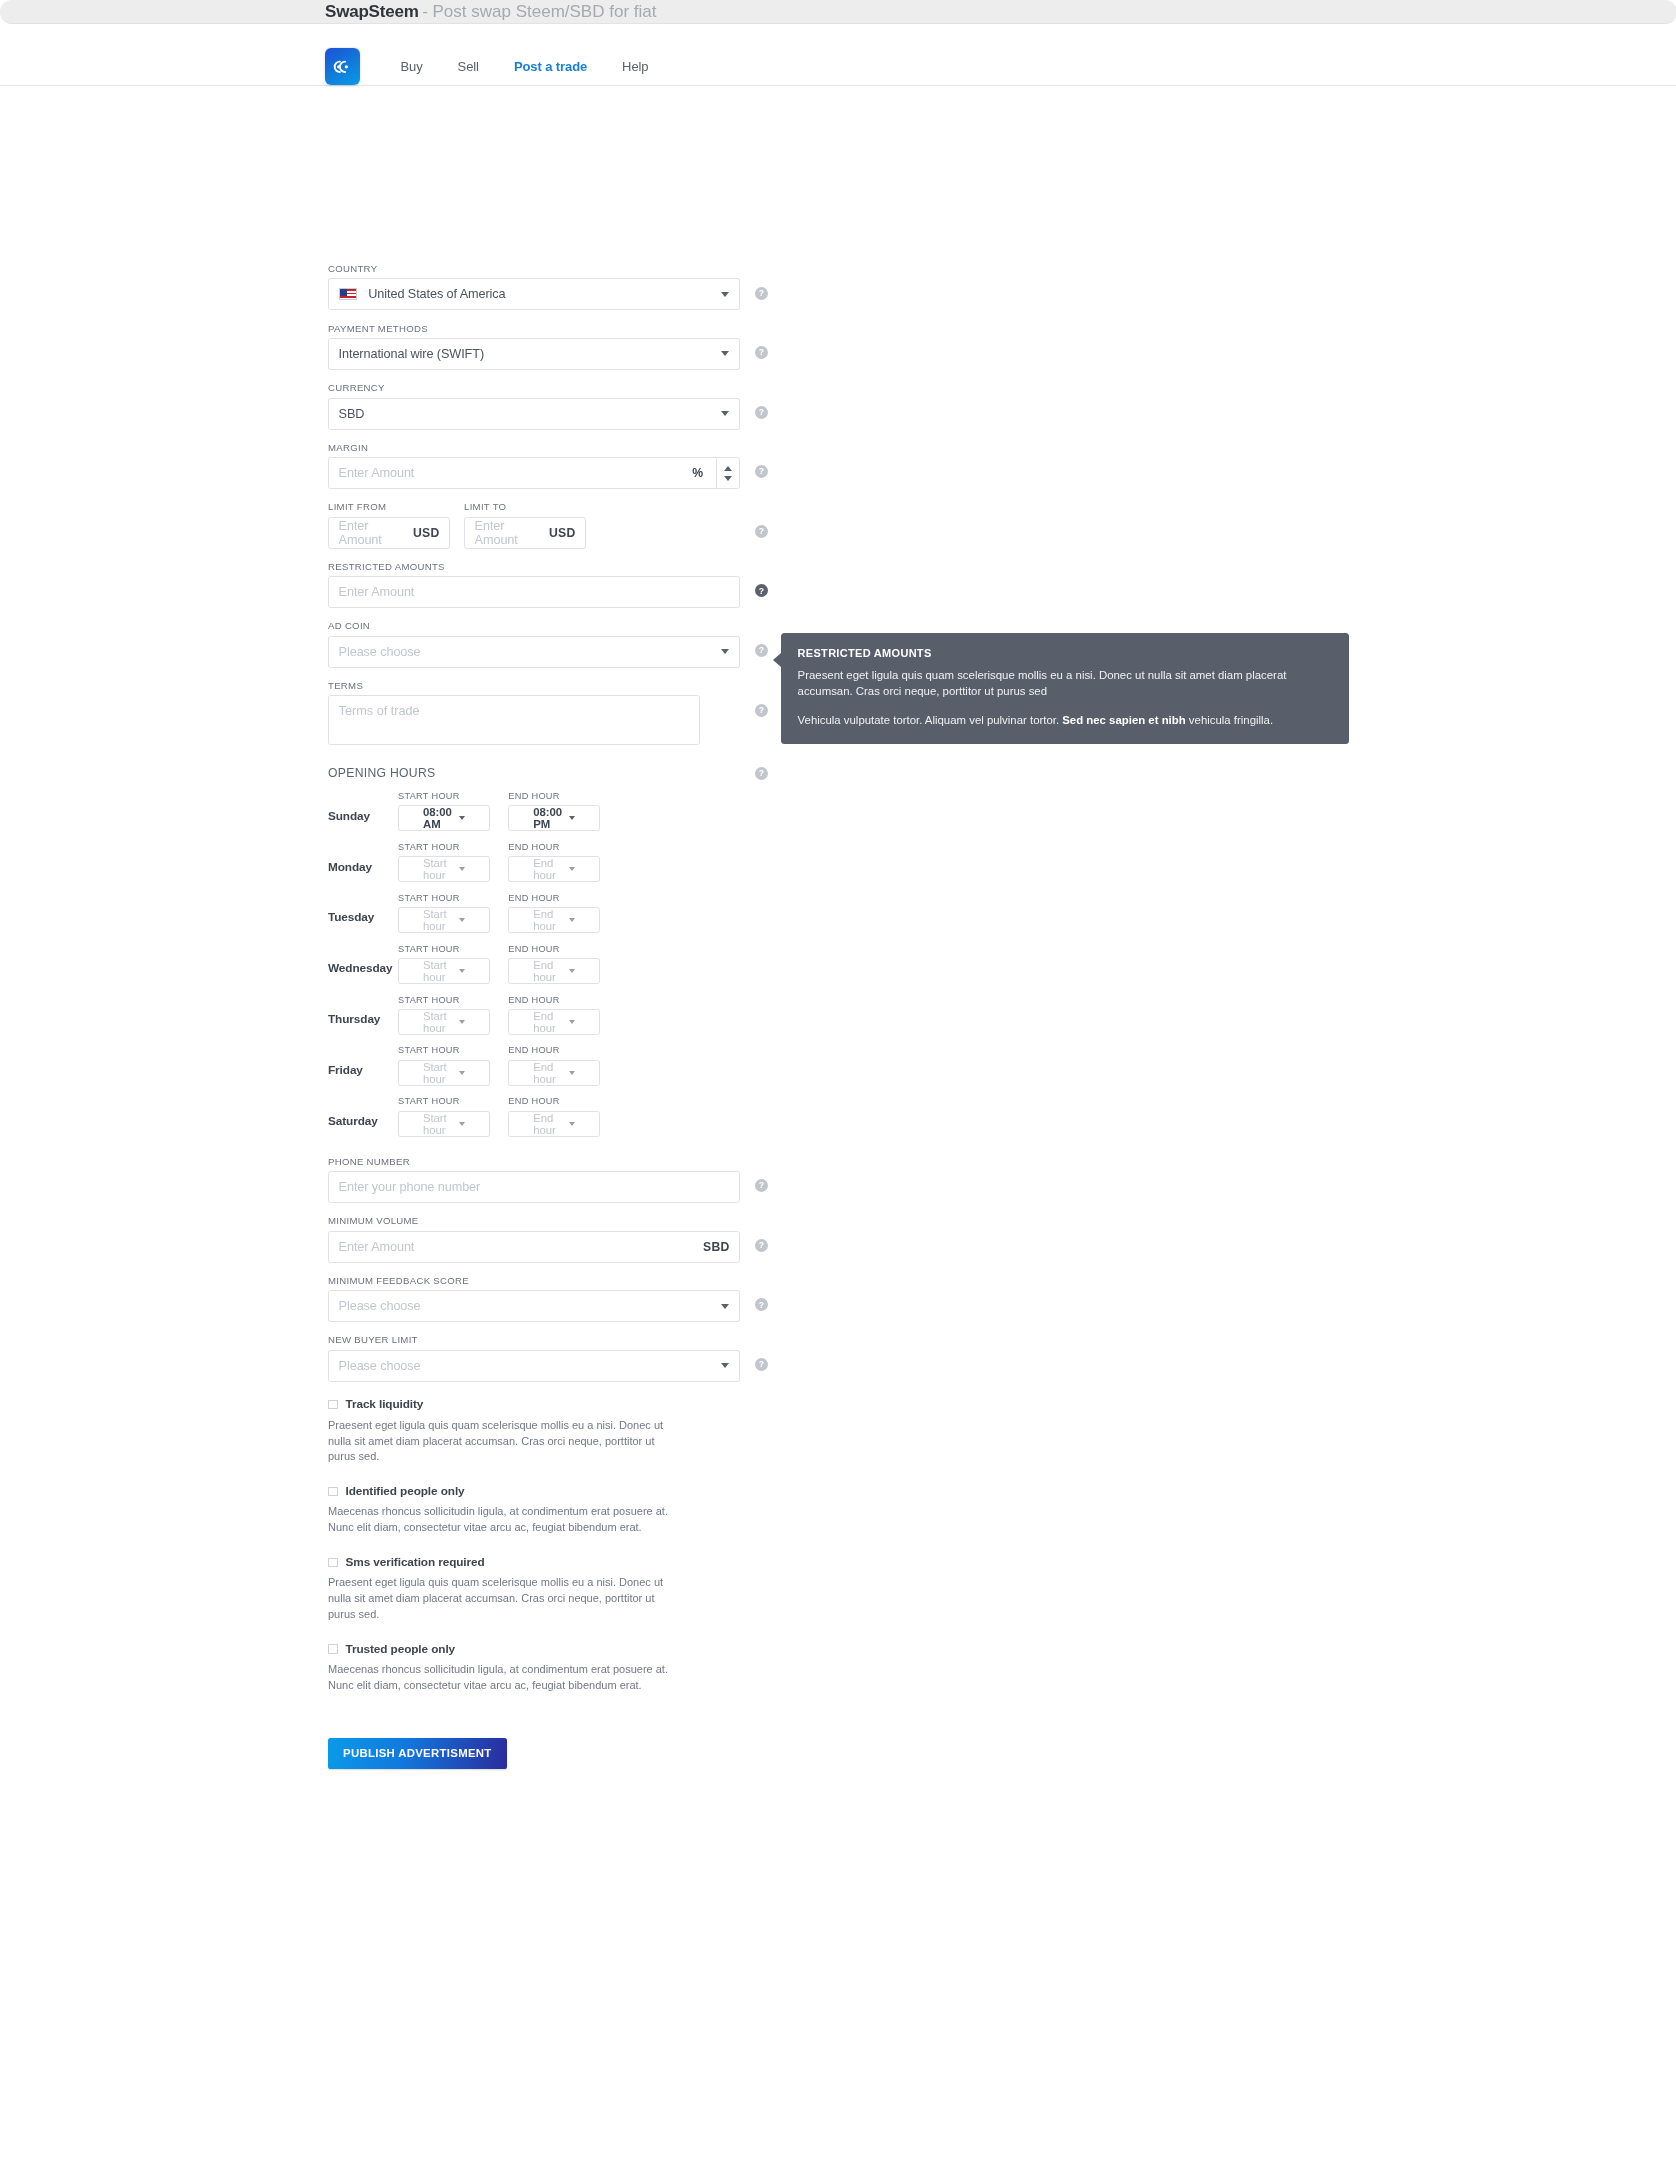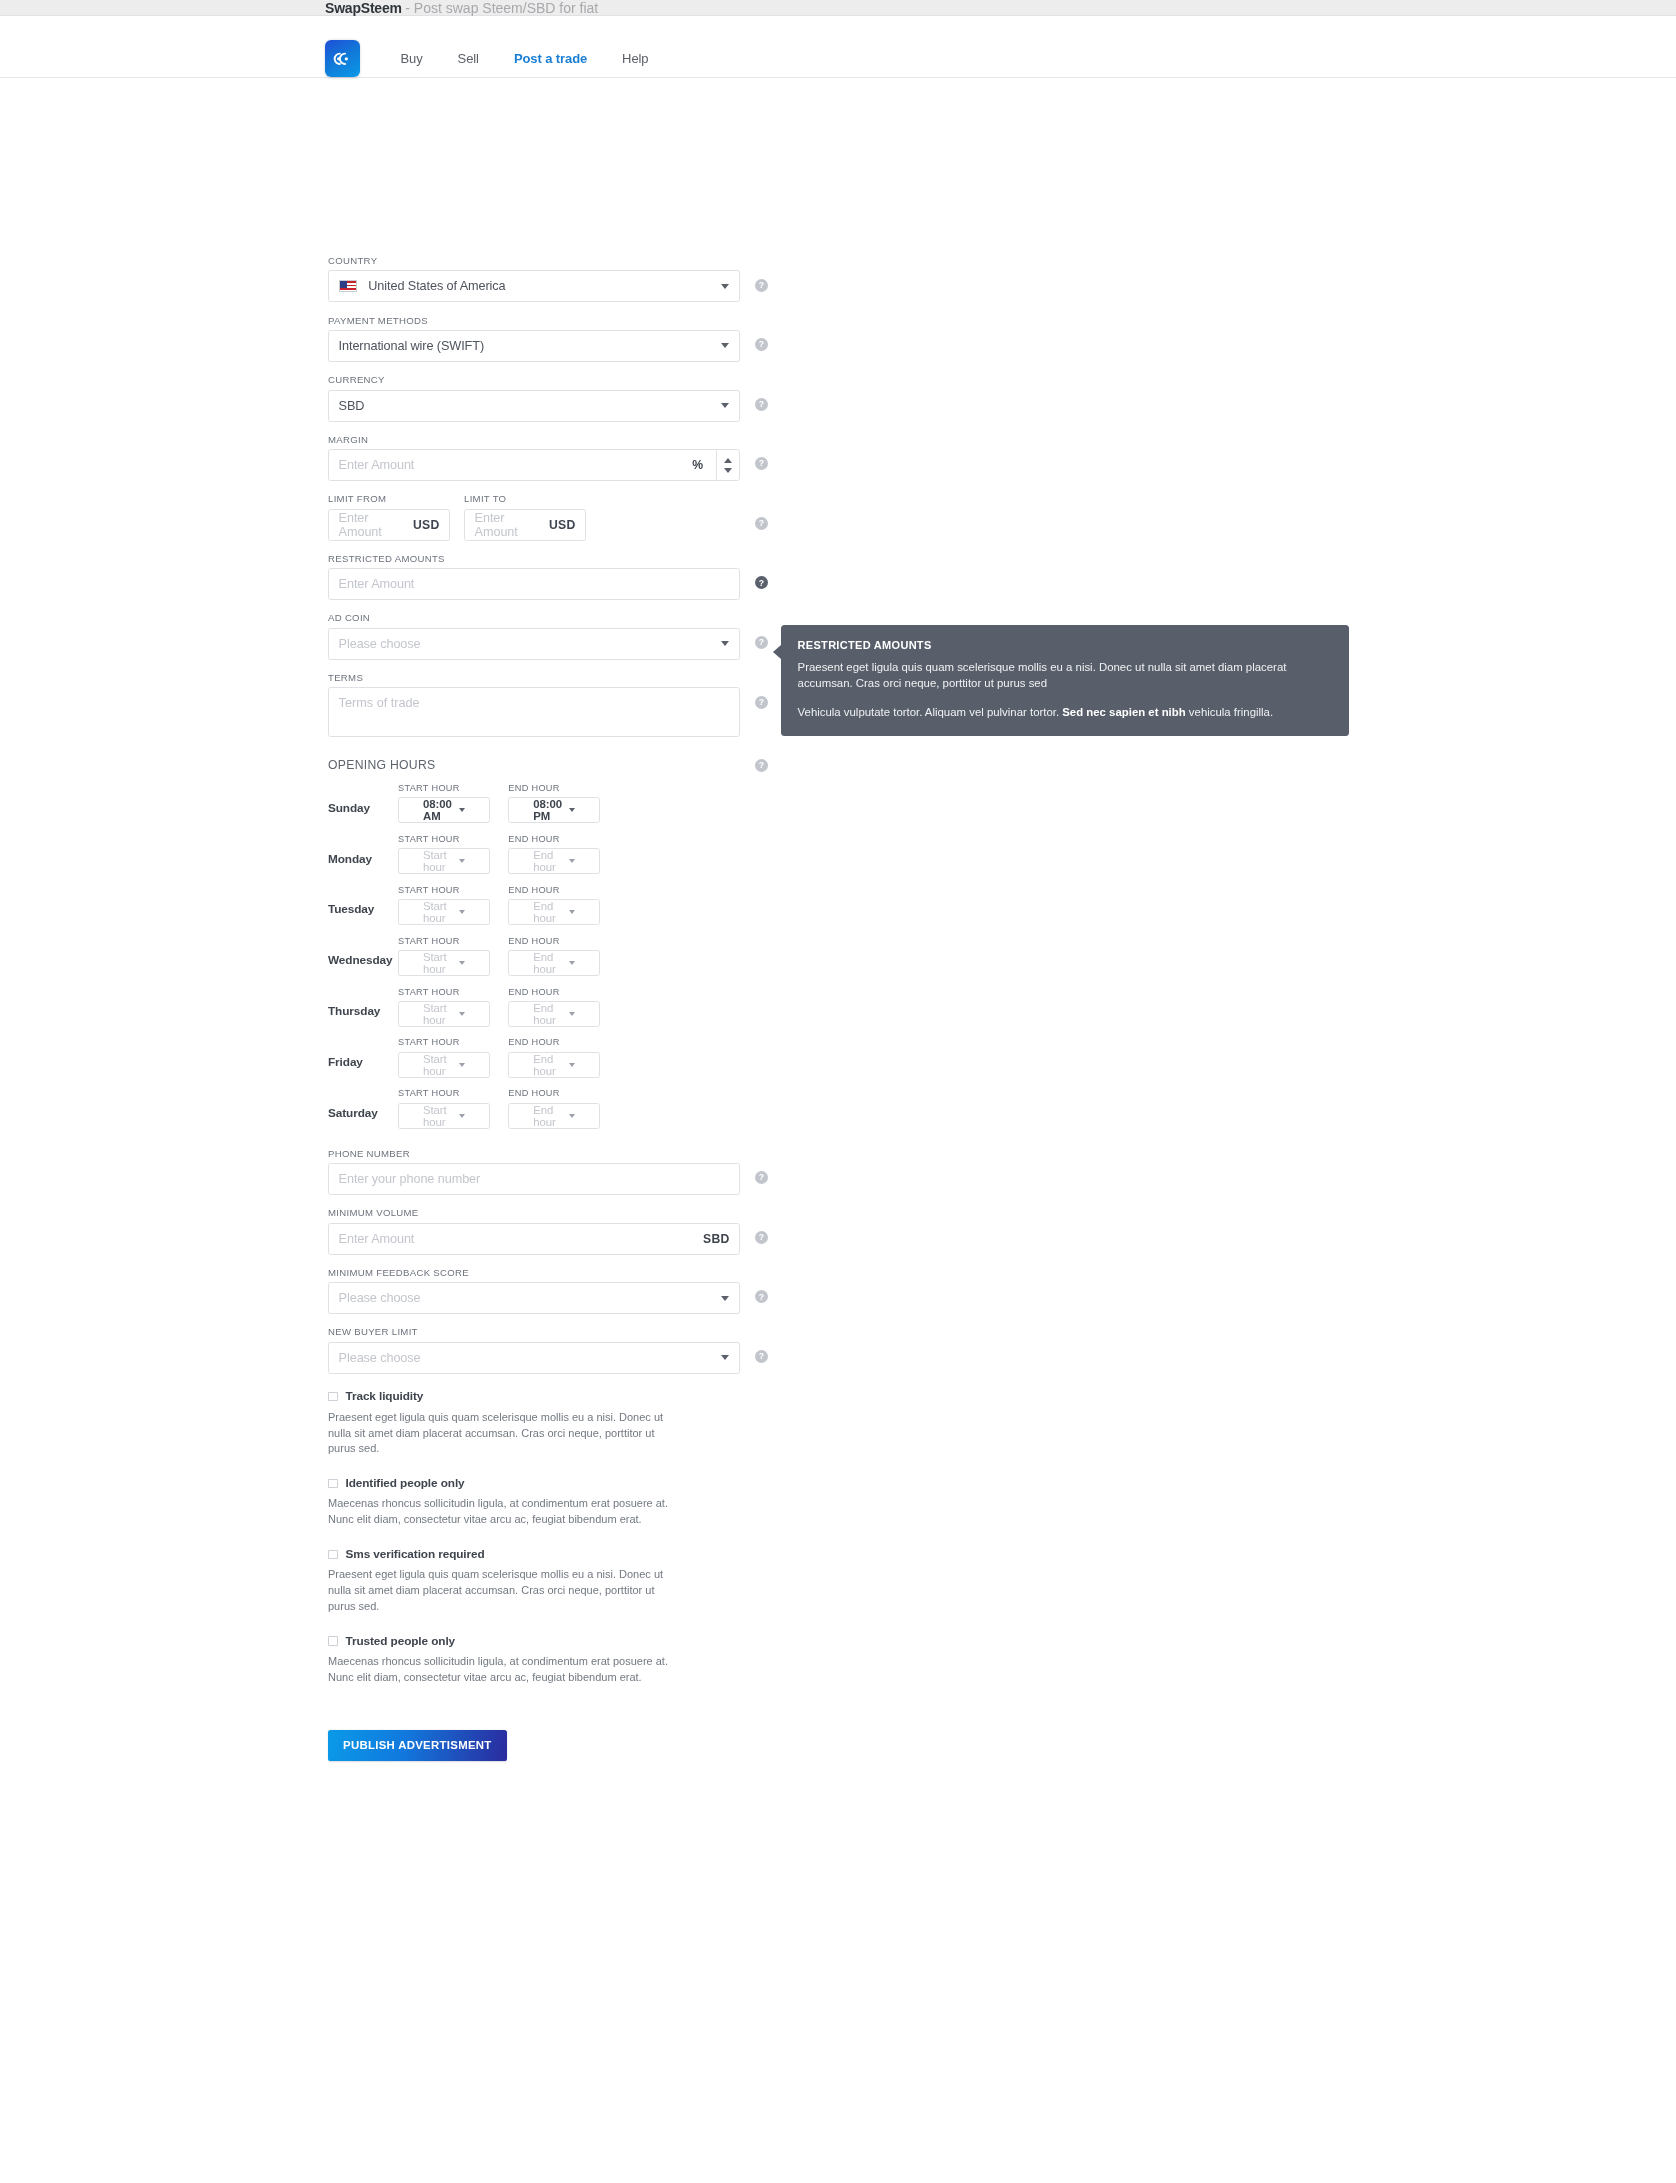--- a/index.html
+++ b/index.html
@@ -7,27 +7,28 @@
     width: 1677px;
     height: 2184px;
     background: #ffffff;
     font-family: "Liberation Sans", sans-serif;
     color: #565c66;
     overflow: hidden;
   }
 
   
   .topbar {
-    height: 16px;
+    height: 24px;
     background: #ededed;
     border-bottom: 0.9px solid #e2e2e2;
     display: flex;
     align-items: center;
     padding-left: 325px;
-    font-size: 14px;
+    font-size: 17px;
+    border-radius: 13px;
   }
   .topbar-brand { font-weight: bold; color: #30343b; letter-spacing: -0.2px; }
   .topbar-tag { color: #a7a9ad; margin-left: 3.5px; }
 
   
   .navbar {
     height: 62px;
     background: #ffffff;
     border-bottom: 0.9px solid #e6e6e6;
     display: flex;
@@ -161,21 +162,21 @@
   }
   .sp-up, .sp-dn { width:0;height:0;border-left:4.4px solid transparent;border-right:4.4px solid transparent; }
   .sp-up { border-bottom: 5.2px solid #5b6069; }
   .sp-dn { border-top: 5.2px solid #5b6069; }
 
   .row2 { display: flex; gap: 14px; }
   .half .control { width: 122px; }
   .half { width: 122px; }
 
   .textarea {
-    width: 412px; height: 50px;
+    width: 372px; height: 50px;
     border: 0.9px solid #dfe1e5; border-radius: 2.6px;
     padding: 7.9px 9.6px; font-size: 12.7px; color: #c3c6cc;
     background: #fff;
   }
 
   
   .tooltip {
     position: absolute;
     left: 781px; top: 547px;
     width: 568px;

